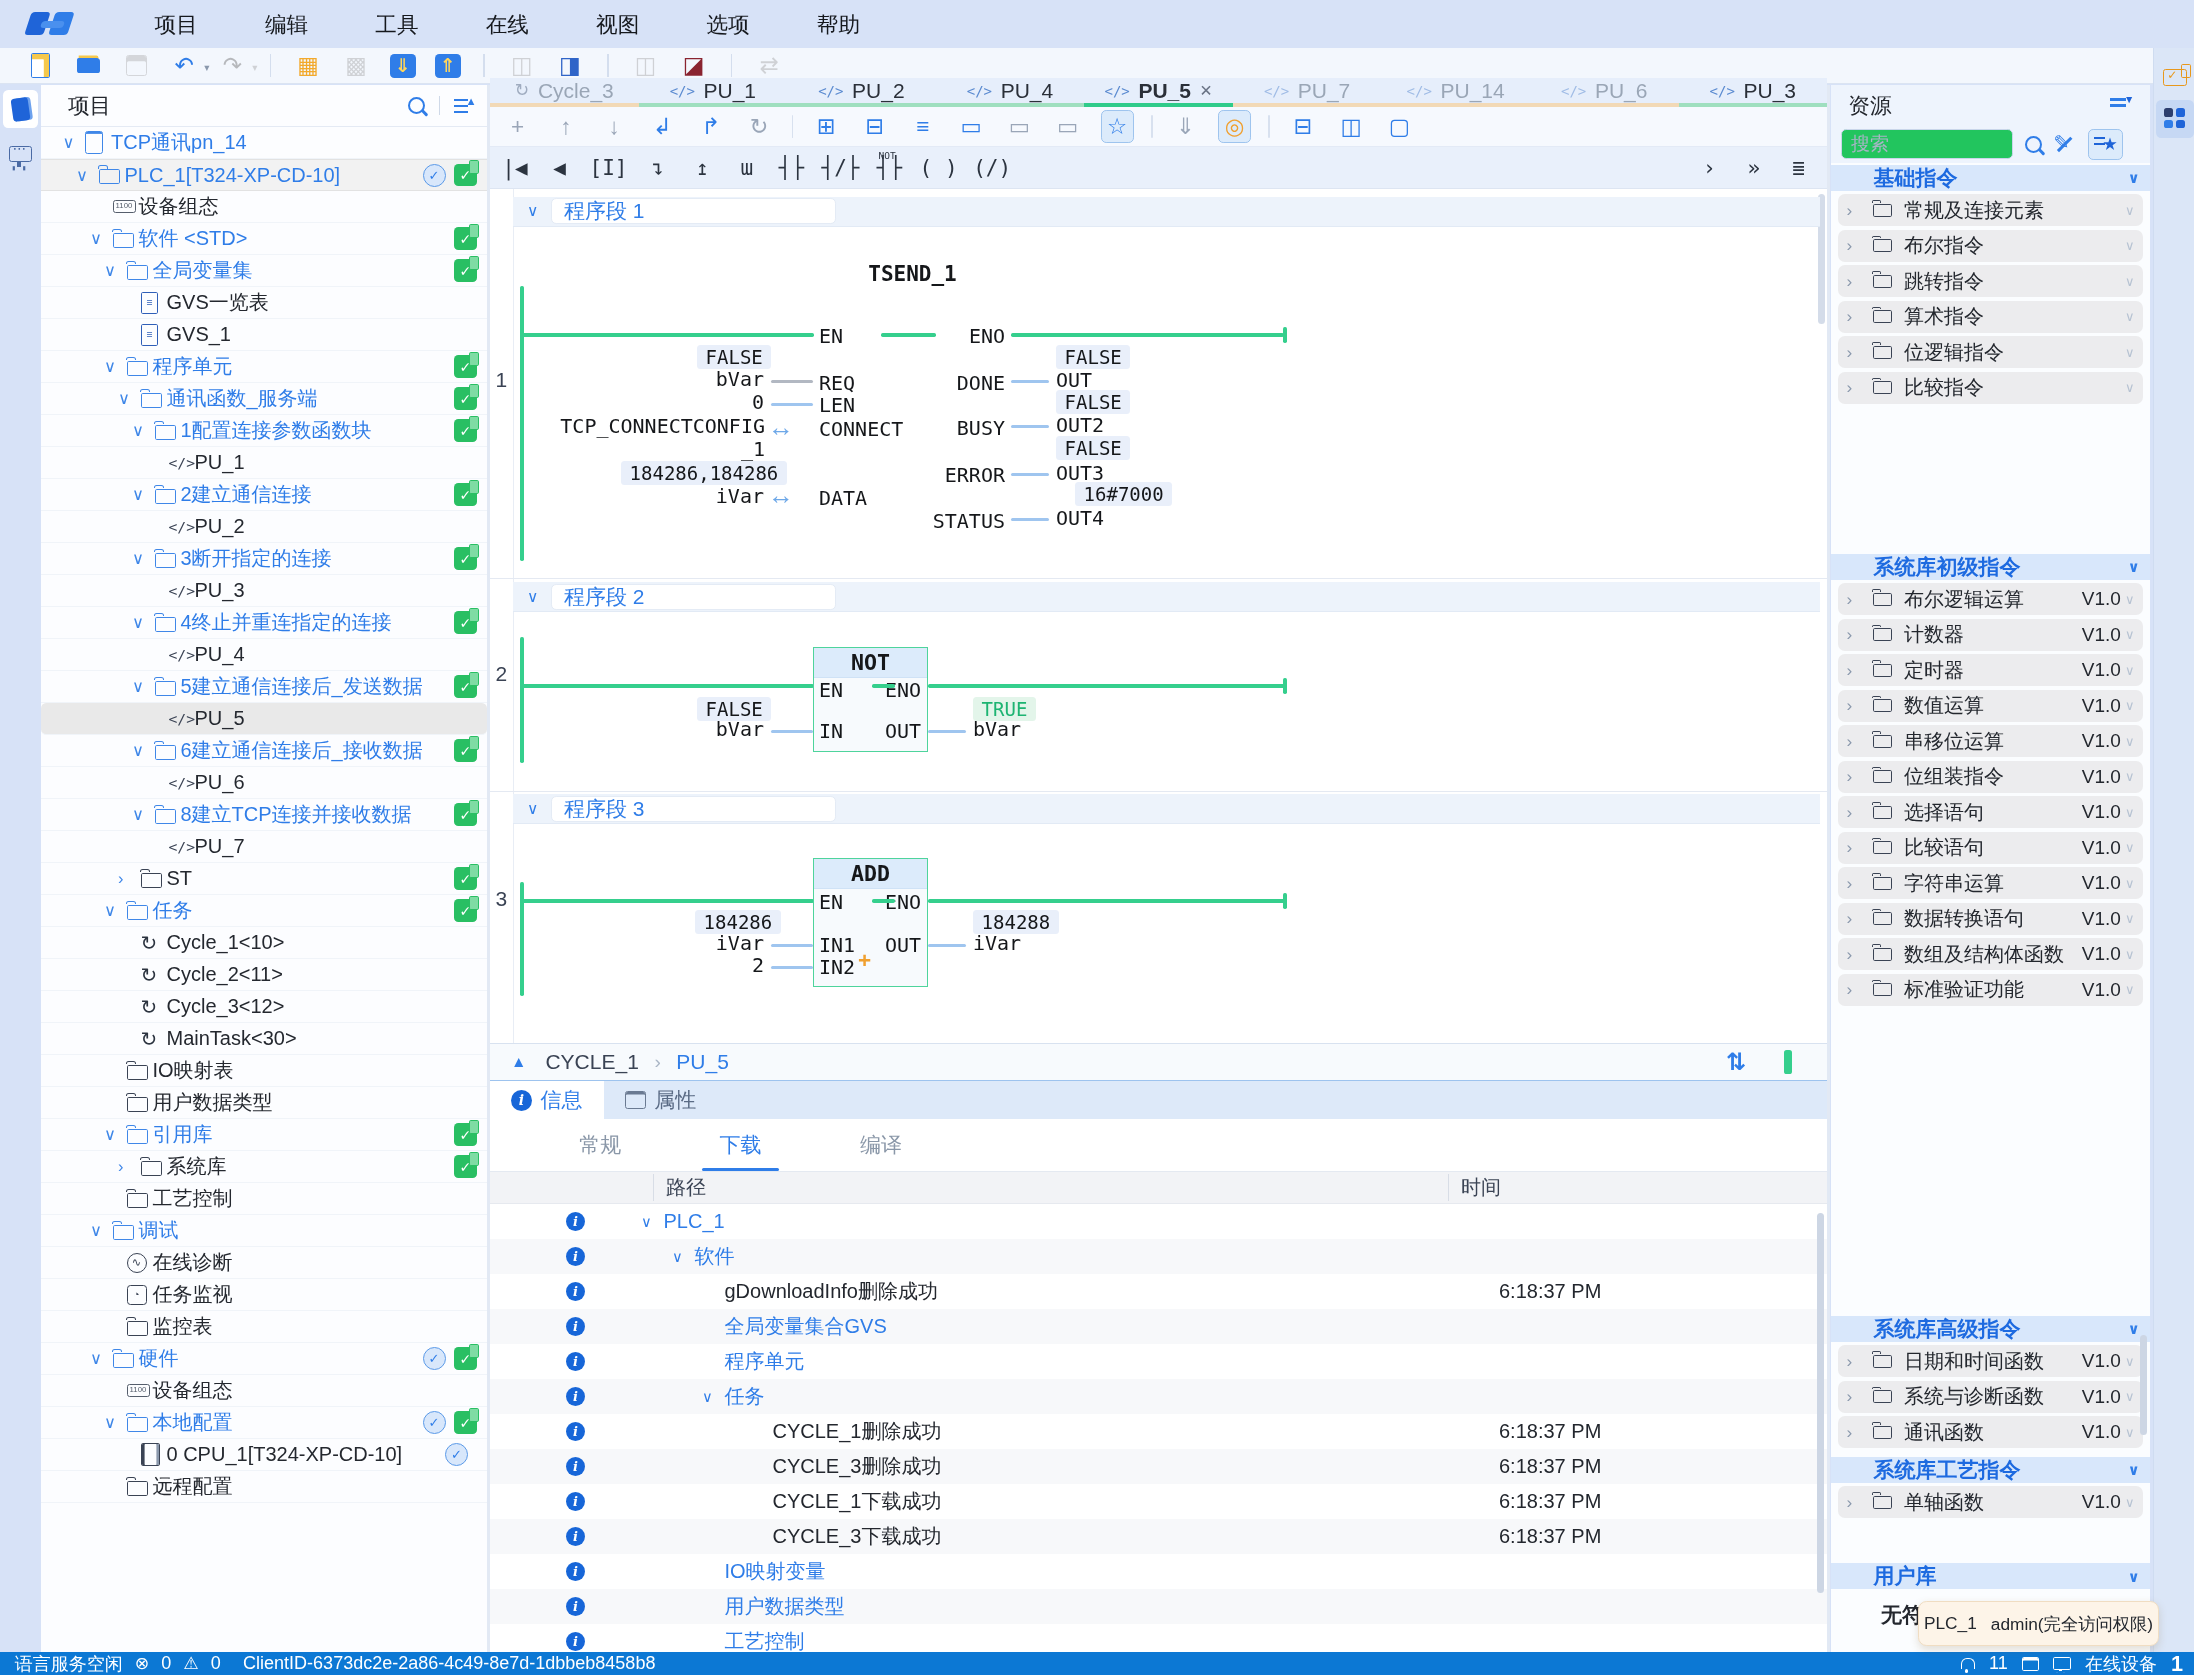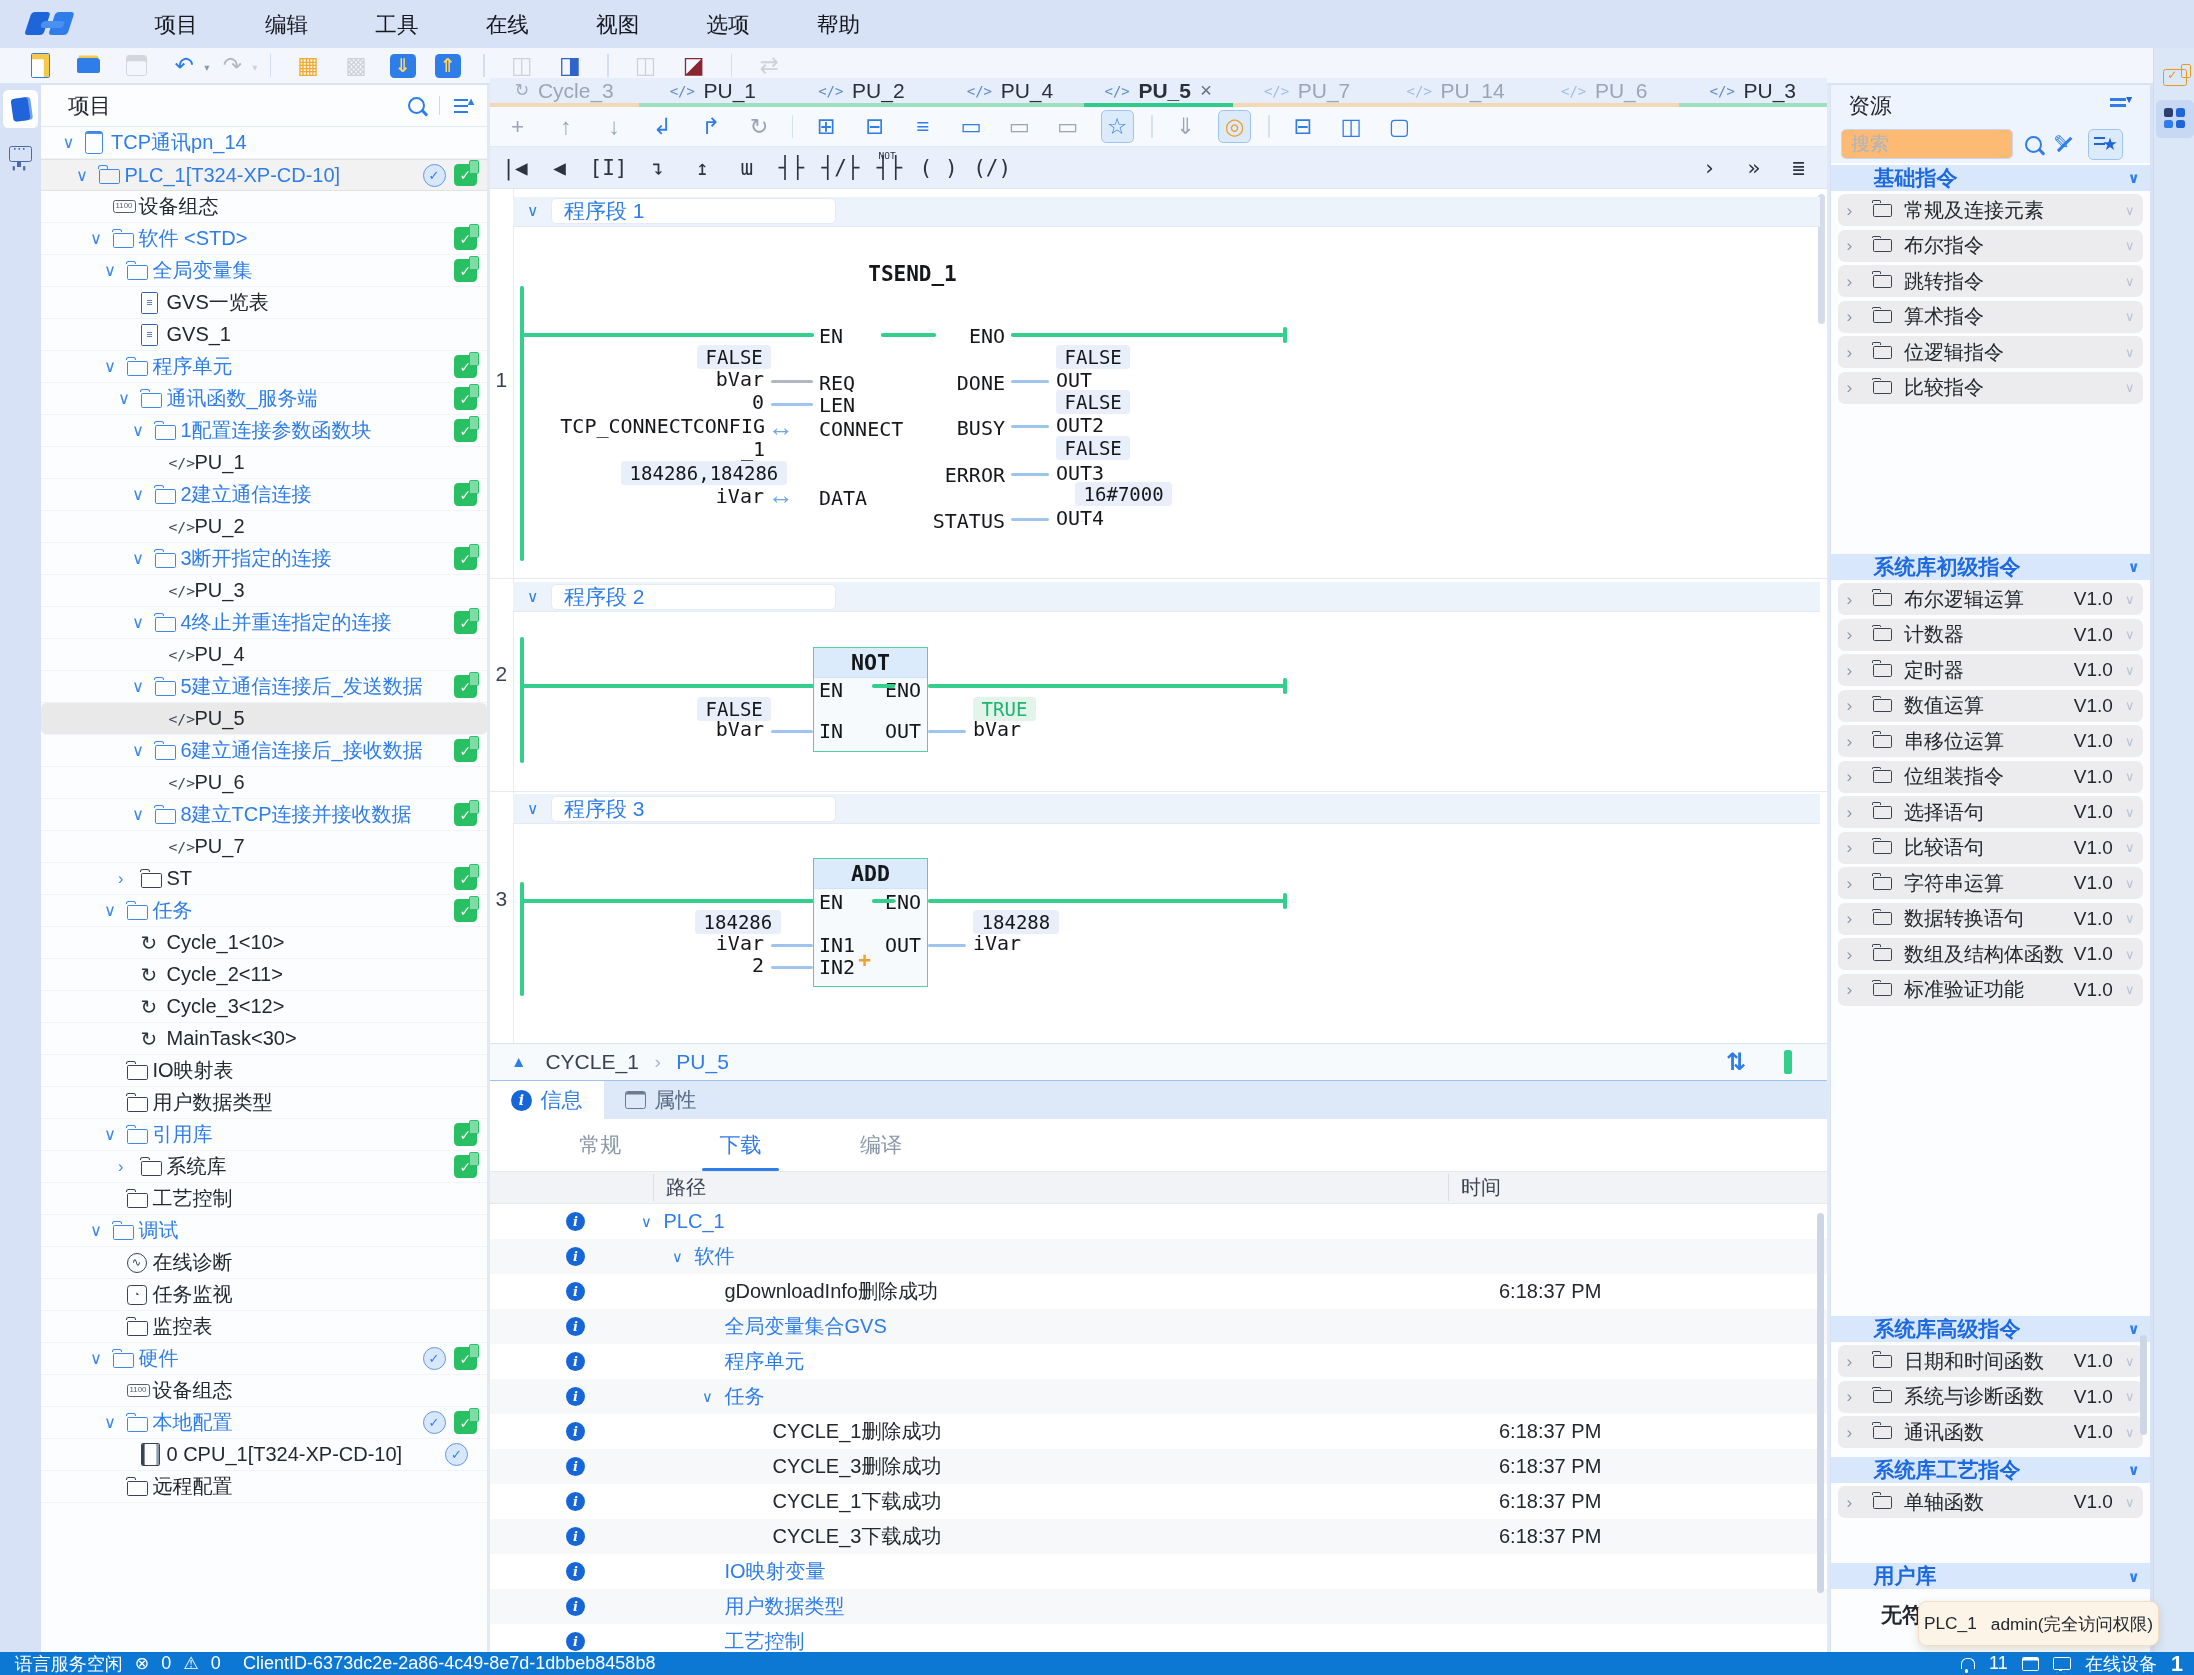--- a/index.html
+++ b/index.html
@@ -185,37 +185,37 @@
   #btscroll{position:absolute;right:3.5px;top:169px;width:7px;height:380px;background:#cdd6e4;border-radius:3.5px;}
 
   
   #rightpanel{position:absolute;left:1831px;top:85px;width:319px;height:1568px;background:#fbfdff;overflow:hidden;}
   #rp-head{height:40px;display:flex;align-items:center;padding:0 17.3px;background:#eef4fd;}
   #rp-title{font-size:21.6px;color:#23272e;flex:1;}
   .ico-sort{width:22.5px;height:17.3px;position:relative;}
   .ico-sort::before{content:"";position:absolute;left:0;top:1.7px;width:15.6px;height:2.6px;background:#2f7de8;box-shadow:0 6px 0 #2f7de8,0 12px 0 -5.2px #2f7de8;}
   .ico-sort::after{content:"▼";position:absolute;right:-1.7px;top:-2.6px;color:#1f64d8;font-size:10.4px;}
   #rp-search{height:38px;display:flex;align-items:center;padding:0 10.4px;gap:12px;background:#eef4fd;}
-  #rp-search input{width:152px;height:28px;border:0.9px solid #c9d6ea;border-radius:5.2px;background:#fdba74;font-size:19px;padding:0 8.6px;color:#23272e;outline:none;}
+  #rp-search input{width:152px;height:28px;border:0.9px solid #c9d6ea;border-radius:5.2px;background:#22c55e;font-size:19px;padding:0 8.6px;color:#23272e;outline:none;}
   #rp-search input::placeholder{color:#a8b4c6;}
   .ico-tools{width:22.5px;height:22.5px;position:relative;font-size:19px;color:#2f7de8;}
   .ico-tools::before{content:"✎";position:absolute;left:0;top:-1.7px;}
   .ico-tools::after{content:"";position:absolute;left:1.7px;top:10.4px;width:19px;height:2.6px;background:#2f7de8;transform:rotate(-45deg);}
   .starbtn{width:33px;height:29px;background:#dcebfb;border:0.9px solid #9ec4ee;border-radius:5.2px;display:flex;align-items:center;justify-content:center;color:#1f64d8;font-size:17.3px;position:relative;}
   .starbtn::before{content:"";position:absolute;left:5.2px;top:7px;width:10.4px;height:2.6px;background:#1f64d8;box-shadow:0 6px 0 #1f64d8;}
   .starbtn b{margin-left:8.6px;}
   .rghead{height:26px;background:#d8e7fb;display:flex;align-items:center;padding:0 10.4px;}
   .rghead span{font-size:21px;font-weight:bold;color:#1d6ae0;flex:1;margin-left:32px;}
   .rghead .rgchev{flex:none;color:#2f7de8;font-size:14.7px;}
   .ritem{height:32px;margin:3.5px 7px 0;background:#ececee;border-radius:7px;display:flex;align-items:center;padding:0 8.6px;}
   .richev{color:#8b99ad;font-size:17.3px;width:26px;}
   .rico{width:17.3px;height:11.2px;border:1.7px solid #3a4354;border-radius:1.7px;position:relative;margin-right:12px;flex:none;}
   .rico::before{content:"";position:absolute;top:-4.3px;left:-1.7px;width:7px;height:1.7px;border:1.7px solid #3a4354;border-bottom:none;border-radius:1.7px 1.7px 0 0;}
   .rilabel{font-size:20px;color:#23272e;flex:1;white-space:nowrap;}
-  .river{font-size:19px;color:#23272e;margin-right:12px;}
+  .river{font-size:19px;color:#23272e;margin-right:4px;}
   .river:empty{display:none;}
   .ridrop{color:#b6c2d2;font-size:13px;}
   .rgempty{font-size:21px;font-weight:bold;color:#23272e;padding:12px 0 0 50px;}
   #rpscroll{position:absolute;right:2.6px;top:1250px;width:7px;height:100px;background:#cdd6e4;border-radius:3.5px;}
 
   
   #rightstrip{position:absolute;left:2153px;top:48px;width:42px;height:1604px;background:#dbe6f7;border-left:0.9px solid #cfdcf0;}
   .rs-ico{width:38px;height:38px;margin:3.5px auto;display:flex;align-items:center;justify-content:center;border-radius:5.2px;}
   .rs-ico.sel{background:#c6d8f4;}
   .ico-orange-dev{width:22.5px;height:15.6px;border:1.7px solid #e8981c;border-radius:2.6px;position:relative;}

